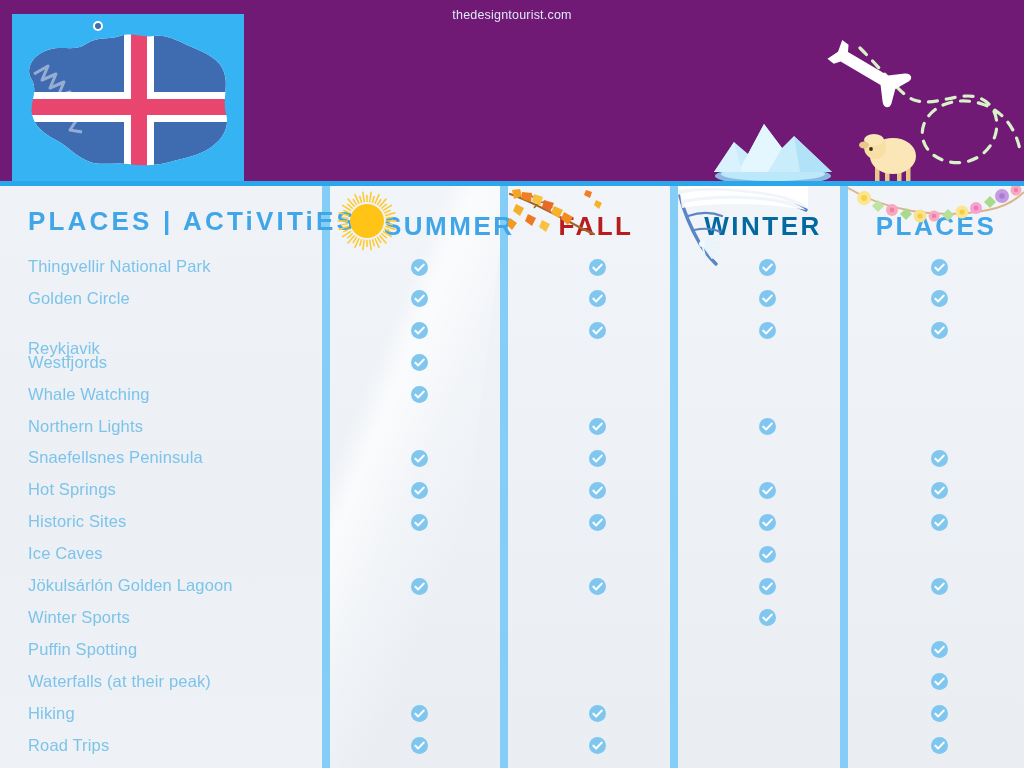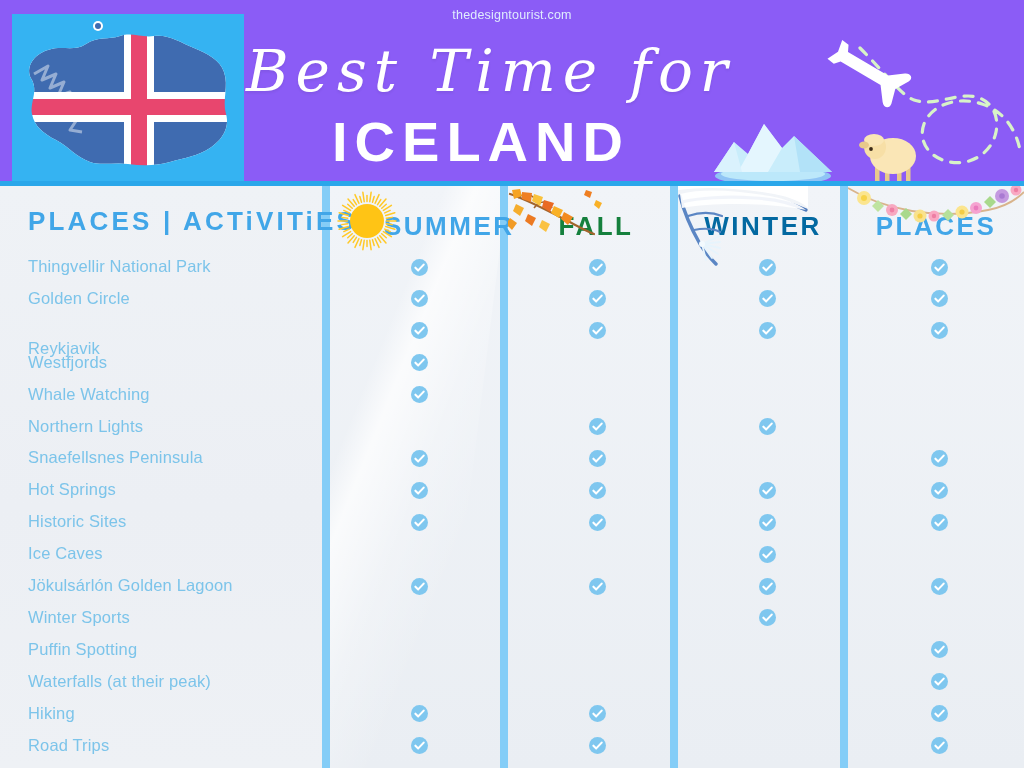--- a/index.html
+++ b/index.html
@@ -14,21 +14,21 @@
     position: relative;
     width: 1024px; height: 768px;
     background: #eef1f5;
     overflow: hidden;
   }
 
   
   #header {
     position: absolute; left: 0; top: 0;
     width: 1024px; height: 186px;
-    background: #8b5cf6;
+    background: #701a75;
     overflow: hidden;
   }
   #header-bottom-rule {
     position: absolute; left: 0; top: 181px;
     width: 1024px; height: 5px;
     background: #2aa7ea;
   }
   #site-url {
     position: absolute; left: 0; top: 8px;
     width: 1024px; text-align: center;
@@ -184,22 +184,20 @@
                  C156 20 168 28 182 34 C196 40 208 46 212 58 C217 72 210 86 214 100 C218 114 210 126 198 134
                  C186 142 172 144 158 148 C144 152 130 152 116 150 C102 148 90 152 78 148 C64 143 56 132 44 126
                  C32 120 22 112 20 100 C18 88 26 78 20 66 Z" fill="#35b3f2" fill-rule="evenodd"></path>
 
         <circle cx="86" cy="12" r="5" fill="#ffffff"></circle>
         <circle cx="86" cy="12" r="3" fill="#3f6bb0"></circle>
       </g>
     </svg>
 
     <div id="site-url">thedesigntourist.com</div>
-    <div id="title-script">Best Time for</div>
-    <div id="title-main">ICELAND</div>
 
     <svg id="iceberg-art" viewBox="0 0 130 68">
       <ellipse cx="65" cy="58" rx="58" ry="9" fill="#8fd6f5" opacity=".85"></ellipse>
       <ellipse cx="65" cy="56" rx="52" ry="7" fill="#bce8fa"></ellipse>
       <path d="M6 54 L26 24 L40 36 L56 6 L74 30 L86 18 L124 54 Z" fill="#c9edfb"></path>
       <path d="M40 36 L56 6 L74 30 L60 54 L30 54 Z" fill="#e4f6fe"></path>
       <path d="M86 18 L124 54 L92 54 Z" fill="#b2e2f8"></path>
       <path d="M6 54 L26 24 L34 54 Z" fill="#daf2fd"></path>
     </svg>
 
@@ -243,21 +241,21 @@
         <div class="col-divider" style="left: 322px; background: rgb(132, 205, 247);"></div>
         <div class="col-divider" style="left: 500px; background: rgb(132, 205, 247);"></div>
         <div class="col-divider" style="left: 670px; background: rgb(132, 205, 247);"></div>
         <div class="col-divider" style="left: 840px; background: rgb(132, 205, 247);"></div>
       </div>
   </div>
 
   <div id="places-head">PLACES | ACTiVITiES</div>
   <div id="col-heads">
       <div class="col-head" style="left: 384px; width: 112px; top: 211px; color: rgb(65, 166, 232);">SUMMER</div>
-      <div class="col-head" style="left: 508px; width: 176px; top: 211px; color: #15803d;">FALL</div>
+      <div class="col-head" style="left: 508px; width: 176px; top: 211px; color: #b91c1c;">FALL</div>
       <div class="col-head" style="left: 678px; width: 170px; top: 211px; color: #0369a1;">WINTER</div>
       <div class="col-head" style="left: 848px; width: 176px; top: 211px; color: rgb(65, 166, 232);">PLACES</div>
     </div>
 
   <svg class="decor" id="decor-summer" viewBox="0 0 62 62">
     <g stroke="#ffc928" stroke-width="2" stroke-linecap="round">
       <g id="rays">
           <line x1="50.50" y1="31.00" x2="60.00" y2="31.00" stroke-width="1.5"></line>
           <line x1="50.30" y1="33.78" x2="56.24" y2="34.63" stroke-width="1.5"></line>
           <line x1="49.71" y1="36.49" x2="58.83" y2="39.17" stroke-width="1.5"></line>

